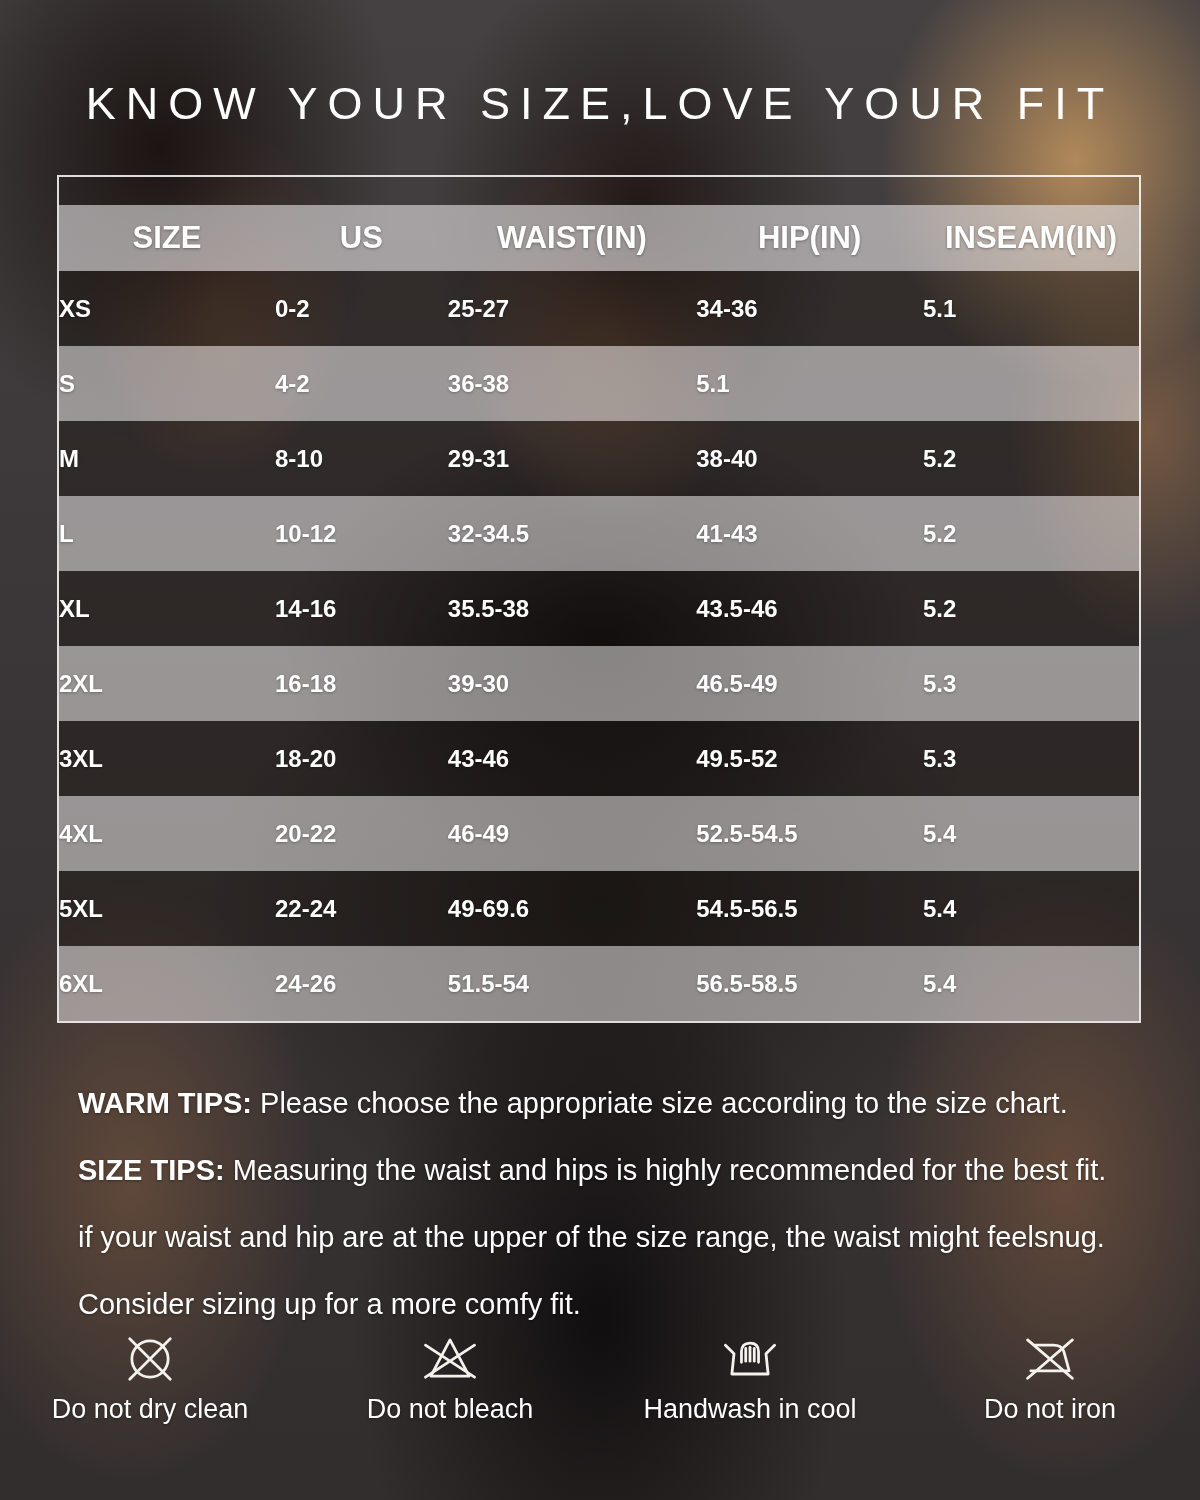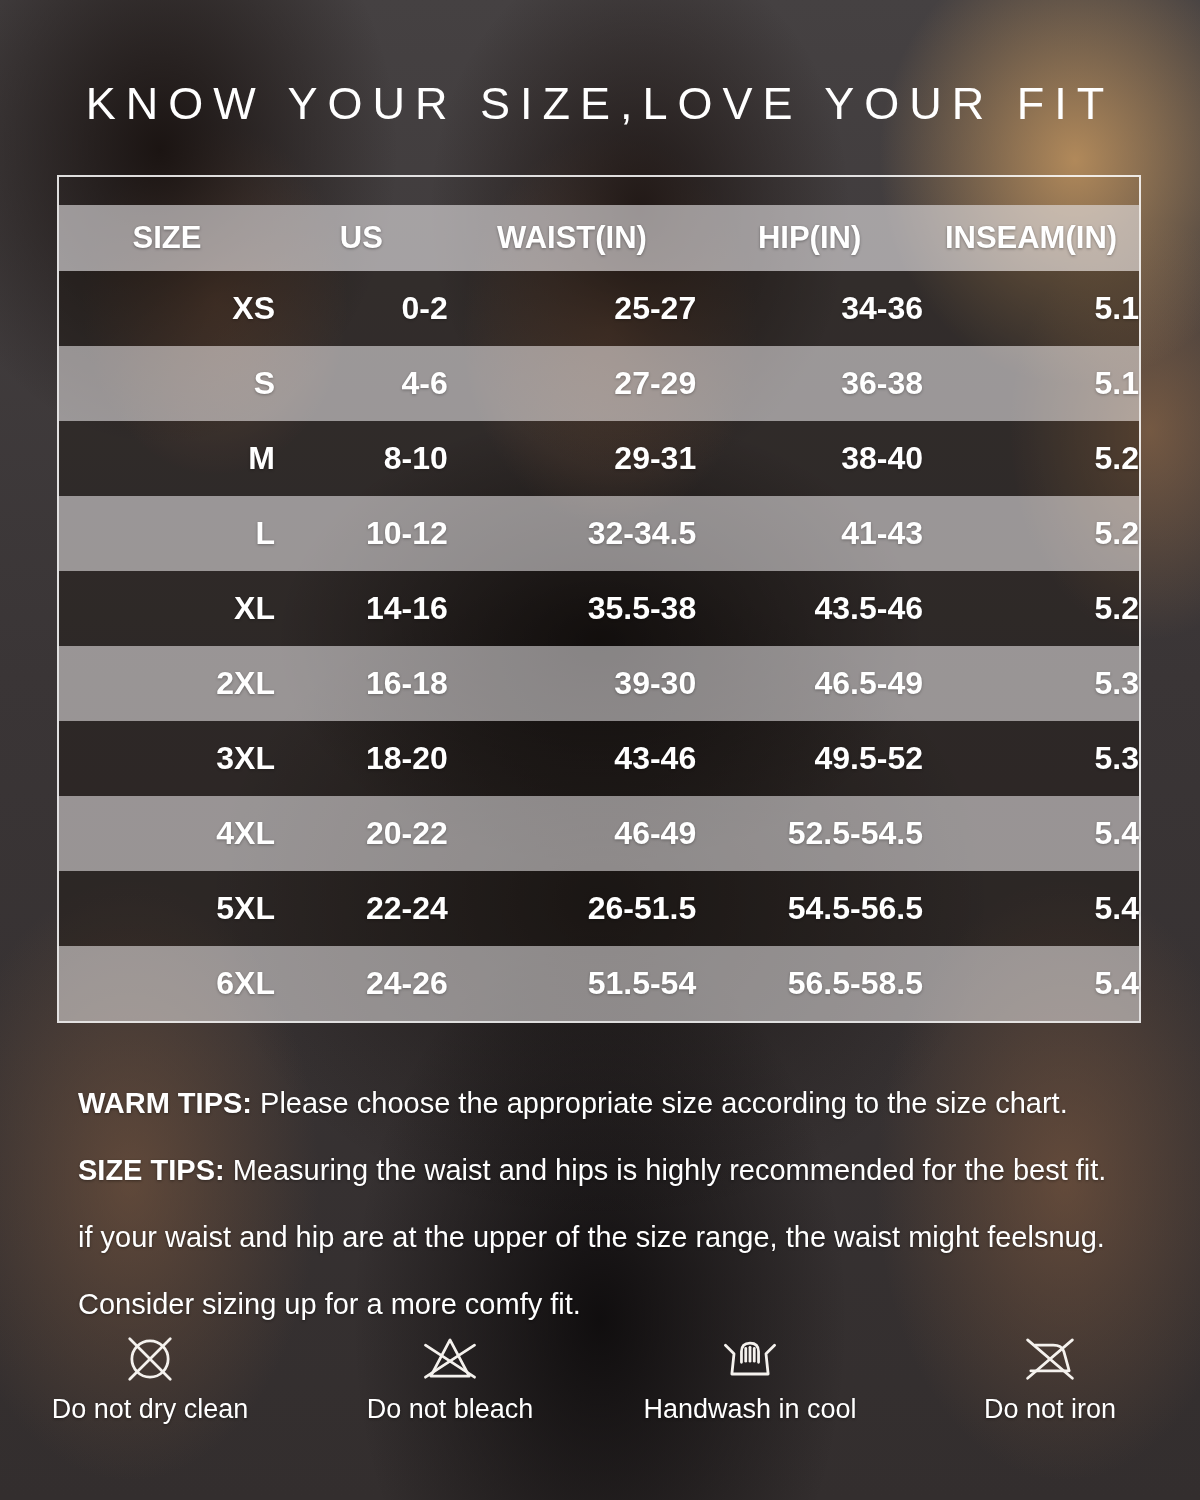--- a/index.html
+++ b/index.html
@@ -35,21 +35,21 @@
   .t-header,.t-row{display:grid;grid-template-columns:20% 16% 23% 21% 20%;align-items:center;}
   .t-header{height:66px;background:rgba(228,224,226,0.62);margin-top:28px;}
   .t-row{height:75px;}
   #rows .t-row:nth-child(odd){background:rgba(22,14,10,0.33);}
   #rows .t-row:nth-child(even){background:rgba(229,225,225,0.56);}
   .th{
     text-align:center;color:#fff;font-weight:bold;font-size:31px;
     text-shadow:0 1px 3px rgba(0,0,0,0.35);
   }
   .td{
-    text-align:right;color:#fff;font-weight:bold;font-size:32px;
+    text-align:left;color:#fff;font-weight:bold;font-size:24px;
     text-shadow:0 1px 3px rgba(0,0,0,0.3);
   }
   .tips{
     position:absolute;left:62px;top:1062px;width:1080px;
     color:#fff;font-size:29px;line-height:51px;
     text-shadow:0 1px 3px rgba(0,0,0,0.4);
   }
   .tip-line{margin:16px;}
   .tip-line strong{font-weight:bold;}
   .care{
@@ -79,22 +79,21 @@
     <div id="rows">
         <div class="t-row">
           <div class="td">XS</div>
           <div class="td">0-2</div>
           <div class="td">25-27</div>
           <div class="td">34-36</div>
           <div class="td">5.1</div>
         </div>
         <div class="t-row">
           <div class="td">S</div>
-          <div class="td">4-6</div>
-          <div class="td">27-29</div>
+          <div class="td">4-2</div>
           <div class="td">36-38</div>
           <div class="td">5.1</div>
         </div>
         <div class="t-row">
           <div class="td">M</div>
           <div class="td">8-10</div>
           <div class="td">29-31</div>
           <div class="td">38-40</div>
           <div class="td">5.2</div>
         </div>
@@ -129,21 +128,21 @@
         <div class="t-row">
           <div class="td">4XL</div>
           <div class="td">20-22</div>
           <div class="td">46-49</div>
           <div class="td">52.5-54.5</div>
           <div class="td">5.4</div>
         </div>
         <div class="t-row">
           <div class="td">5XL</div>
           <div class="td">22-24</div>
-          <div class="td">26-51.5</div>
+          <div class="td">49-69.6</div>
           <div class="td">54.5-56.5</div>
           <div class="td">5.4</div>
         </div>
         <div class="t-row">
           <div class="td">6XL</div>
           <div class="td">24-26</div>
           <div class="td">51.5-54</div>
           <div class="td">56.5-58.5</div>
           <div class="td">5.4</div>
         </div>

